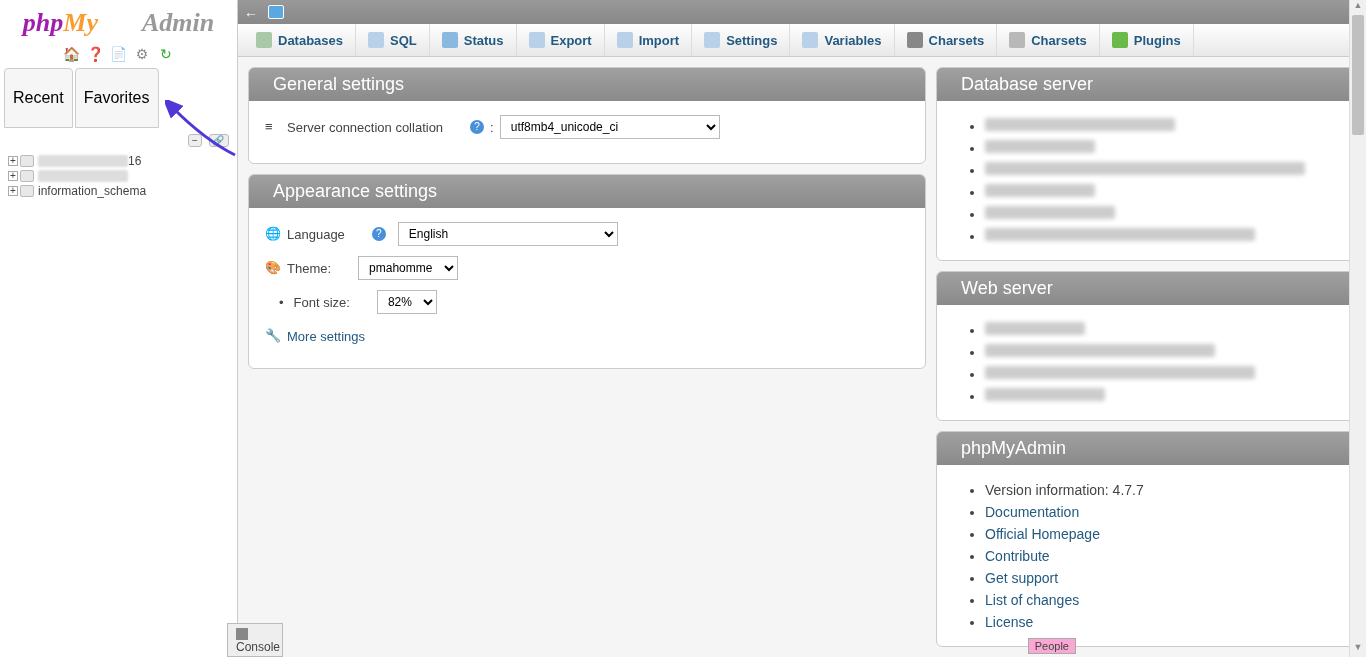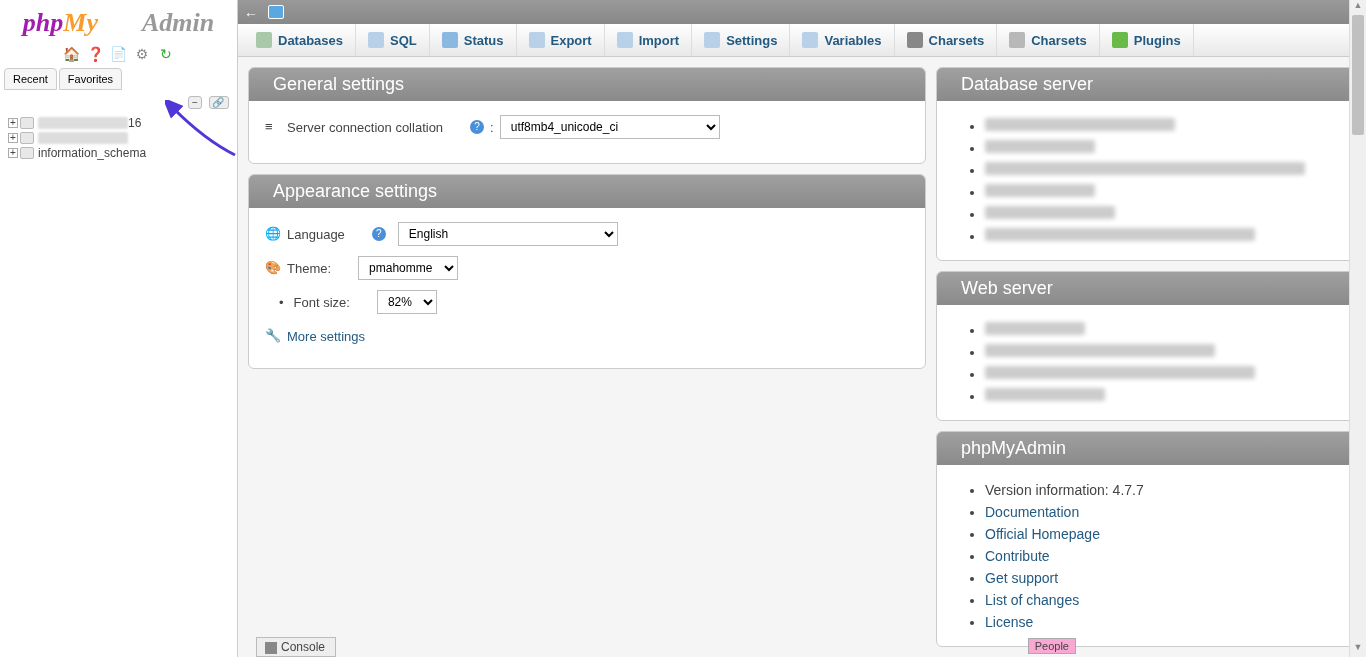--- a/index.html
+++ b/index.html
@@ -6,21 +6,21 @@
 body { font-family: sans-serif; font-size: 13px; color: #444; background: #fff; overflow: hidden; }
 .container { display: flex; width: 1366px; height: 657px; }
 .sidebar { width: 238px; background: #fff; border-right: 1px solid #ccc; display: flex; flex-direction: column; }
 .logo { text-align: center; padding: 8px 0 4px; font-family: Georgia, serif; font-size: 26px; font-style: italic; font-weight: bold; }
 .logo .p1 { color: #a21caf; }
 .logo .p2 { color: #f89c2f; }
 .logo .p3 { color: #999; margin-left: 44px; }
 .toolbar-icons { text-align: center; padding: 4px 0 6px; }
 .toolbar-icons span { display: inline-block; width: 16px; height: 16px; margin: 0 2px; font-size: 14px; line-height: 16px; cursor: pointer; }
 .tabs { display: flex; padding: 0 4px; }
-.tabs button { background: #f6f6f6; border: 1px solid #ccc; padding: 4px 8px; font-size: 11px; cursor: pointer; border-radius: 4px 4px 0 0; margin-right: 2px; }
+.tabs button { background: #f6f6f6; border: 1px solid #ccc; padding: 20px 8px; font-size: 16px; cursor: pointer; border-radius: 4px 4px 0 0; margin-right: 2px; }
 .nav-controls { text-align: right; padding: 4px 8px; }
 .nav-controls span { display: inline-block; border: 1px solid #bbb; border-radius: 3px; padding: 0 3px; font-size: 10px; margin-left: 3px; cursor: pointer; background: #eee; }
 .tree { padding: 2px 8px; }
 .tree-item { display: flex; align-items: center; padding: 1px 0; font-size: 12px; cursor: pointer; }
 .tree-item .expand { display: inline-block; width: 10px; height: 10px; border: 1px solid #aaa; text-align: center; line-height: 8px; font-size: 10px; margin-right: 2px; background: #fff; }
 .tree-item .dbicon { display: inline-block; width: 14px; height: 12px; background: #e8e8e8; border: 1px solid #bbb; border-radius: 2px; margin-right: 4px; }
 .tree-item .blurred { display: inline-block; width: 90px; height: 12px; background: #ddd; border-radius: 2px; filter: blur(1px); }
 .arrow-annotation { position: absolute; left: 165px; top: 100px; pointer-events: none; }
 .main { flex: 1; display: flex; flex-direction: column; background: #f5f5f5; position: relative; }
 .topbar { height: 24px; background: linear-gradient(#999,#888); display: flex; align-items: center; padding: 0 6px; }
@@ -38,21 +38,21 @@
 .panel-body { padding: 14px 16px; }
 .form-row { display: flex; align-items: center; margin-bottom: 10px; }
 .form-row .icon { width: 16px; height: 16px; margin-right: 6px; display: inline-block; }
 .form-row label { margin-right: 21px; }
 .form-row .help { display: inline-block; width: 14px; height: 14px; background: #4a90d9; color: #fff; border-radius: 50%; font-size: 10px; text-align: center; line-height: 14px; margin: 0 6px; }
 select { border: 1px solid #bbb; padding: 3px 6px; font-size: 12px; background: #fff; }
 .link { color: #235a81; text-decoration: none; cursor: pointer; }
 ul.info { list-style: disc; padding-left: 32px; }
 ul.info li { padding: 3px 0; font-size: 14px; }
 ul.info .blur-line { display: inline-block; height: 13px; background: #ccc; border-radius: 2px; filter: blur(2px); }
-.console-bar { position: absolute; bottom: 0; left: 256px; right: 0; background: #eee; border-top: 1px solid #ccc; padding: 2px 8px; font-size: 12px; width: 80px; border: 1px solid #bbb; }
+.console-bar { position: absolute; bottom: 0; left: 227px; right: 0; background: #eee; border-top: 1px solid #ccc; padding: 2px 8px; font-size: 12px; width: 56px; border: 1px solid #bbb; }
 .console-bar .ci { display: inline-block; width: 12px; height: 12px; background: #888; margin-right: 4px; vertical-align: middle; }
 .people-tag { position: absolute; bottom: 3px; right: 290px; border: 1px solid #aaa; padding: 1px 6px; font-size: 11px; background: #f9a8d4; }
 .scrollbar-right { position: absolute; right: 0; top: 0; bottom: 0; width: 17px; background: #f0f0f0; border-left: 1px solid #ddd; }
 .scrollbar-right .thumb { position: absolute; left: 2px; right: 2px; top: 15px; height: 120px; background: #c0c0c0; border-radius: 2px; }
 .scrollbar-right .arr { position: absolute; left: 0; right: 0; height: 15px; text-align: center; font-size: 9px; color: #888; }
 .bullet-row { display: flex; align-items: center; }
 .bullet-row::before { content: "•"; margin-right: 10px; margin-left: 14px; }
 </style>
 </head>
 <body>

